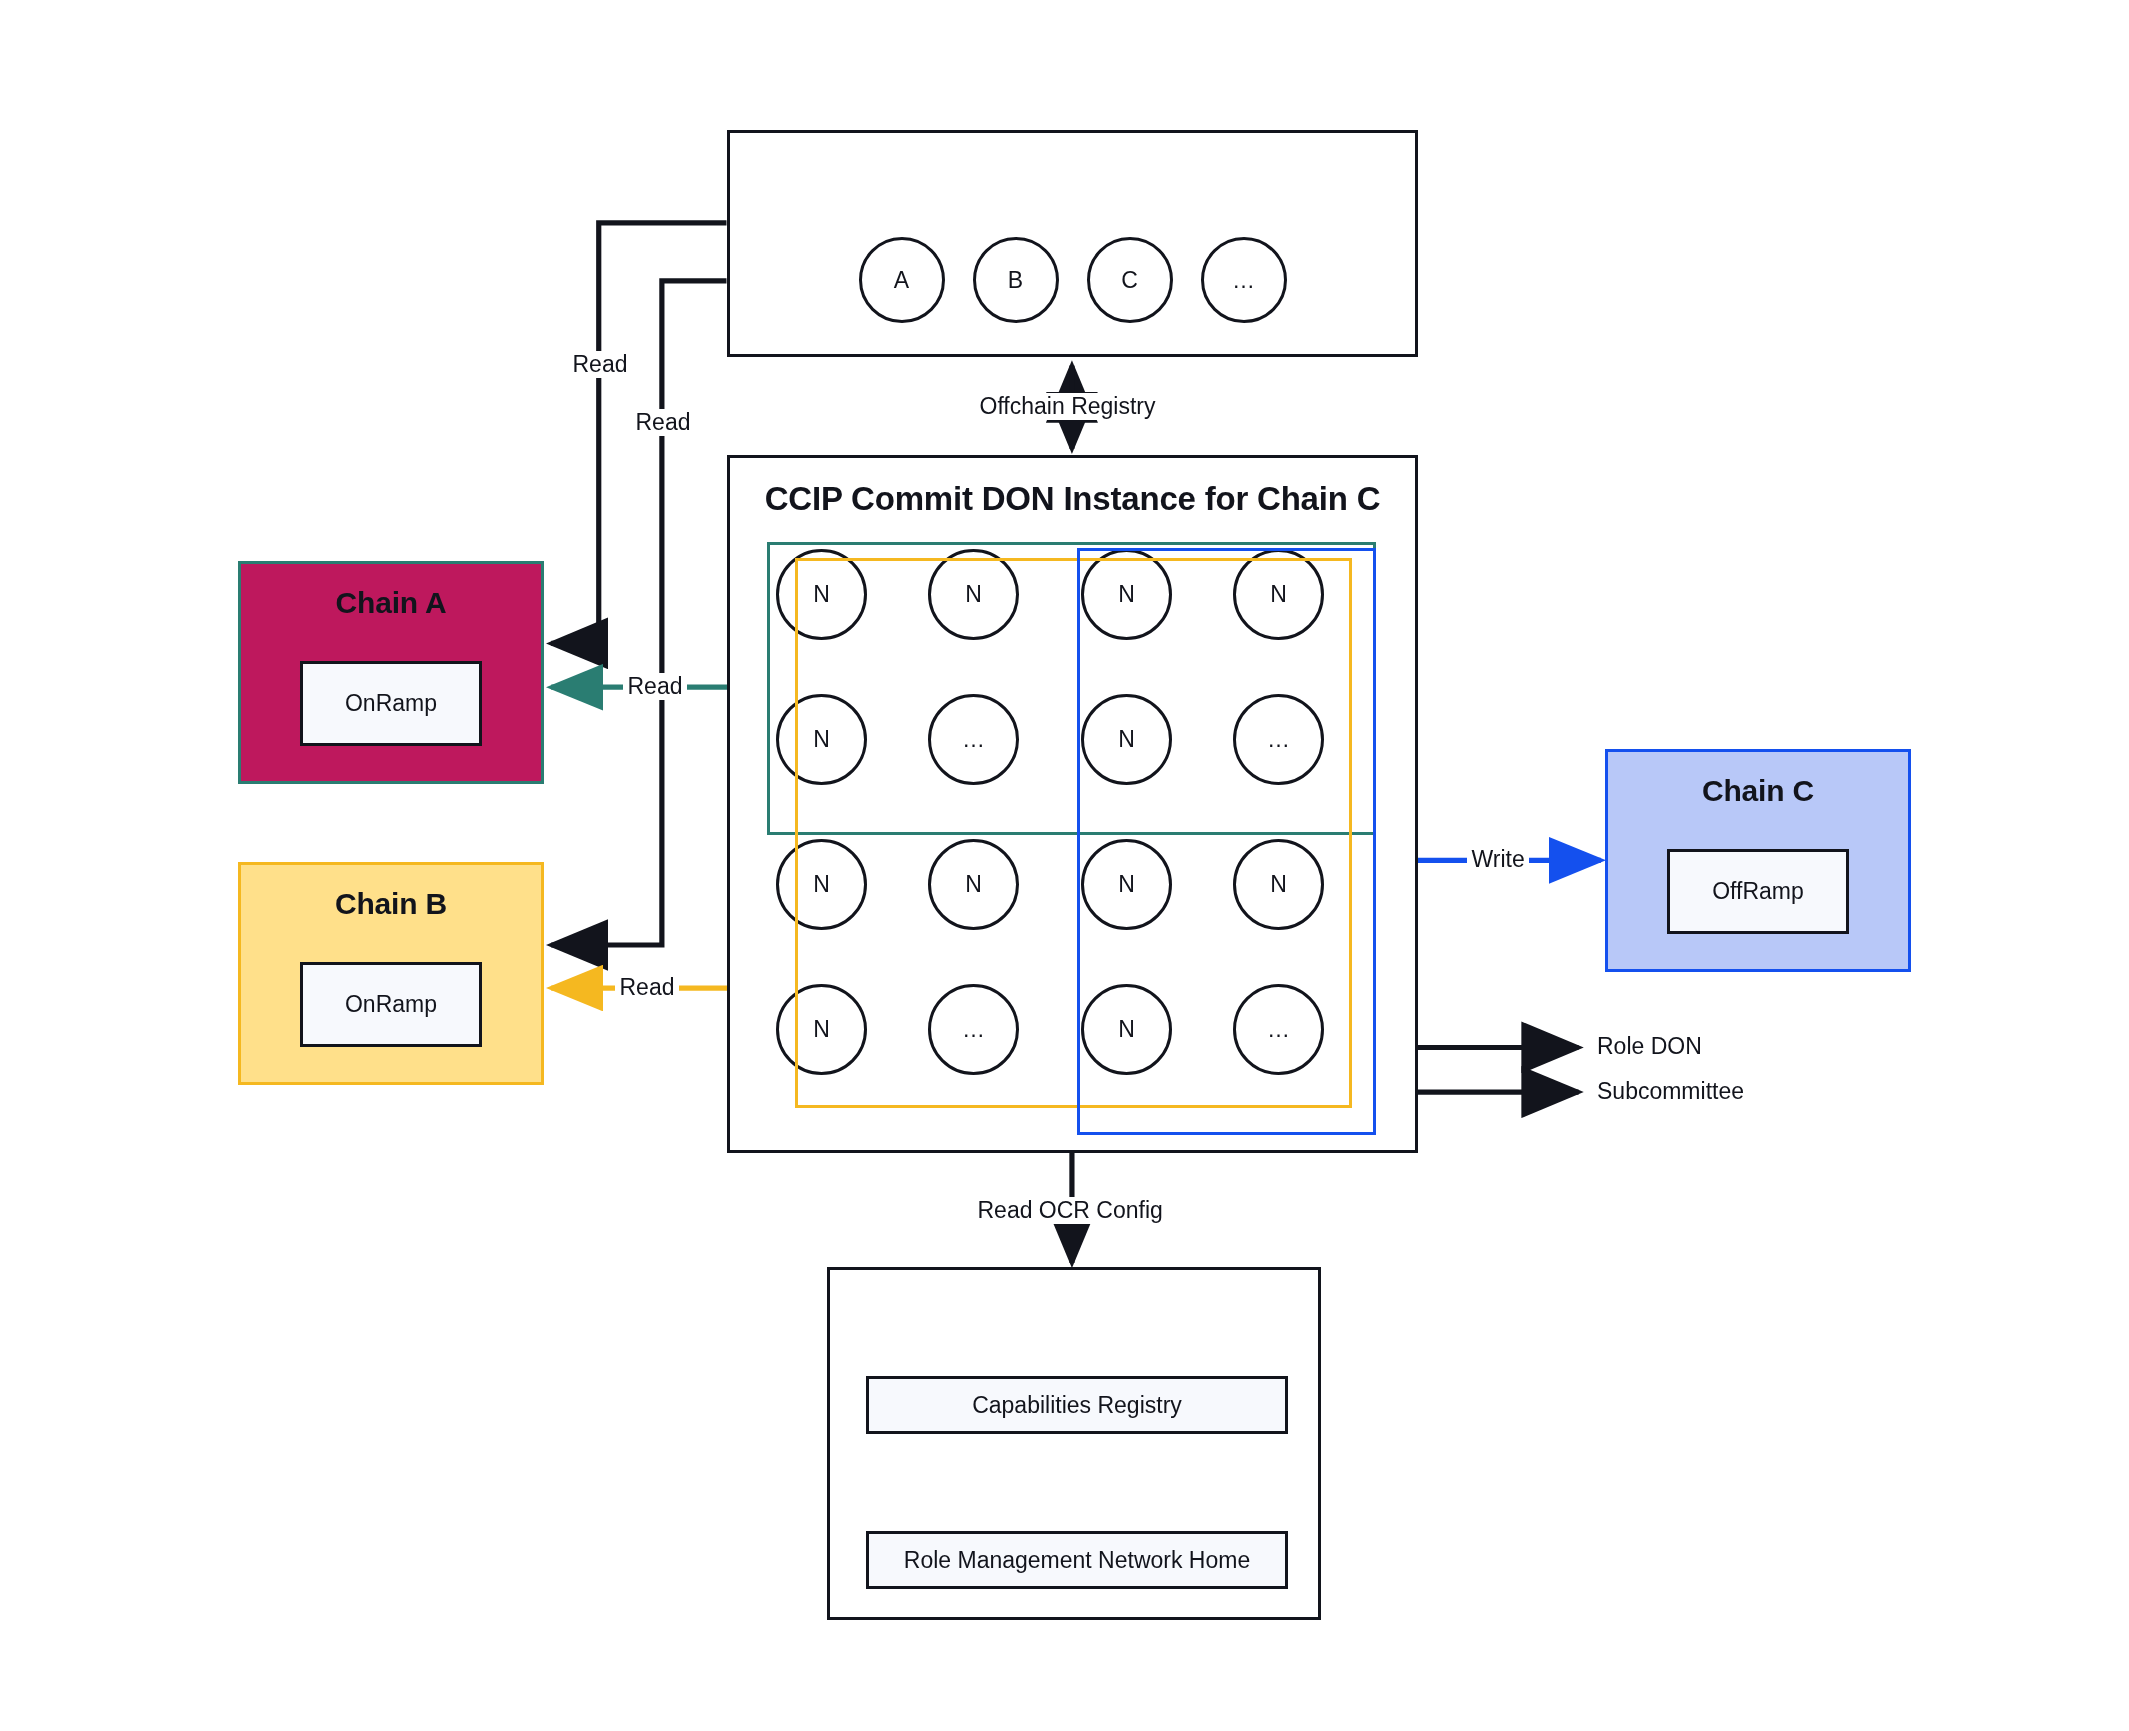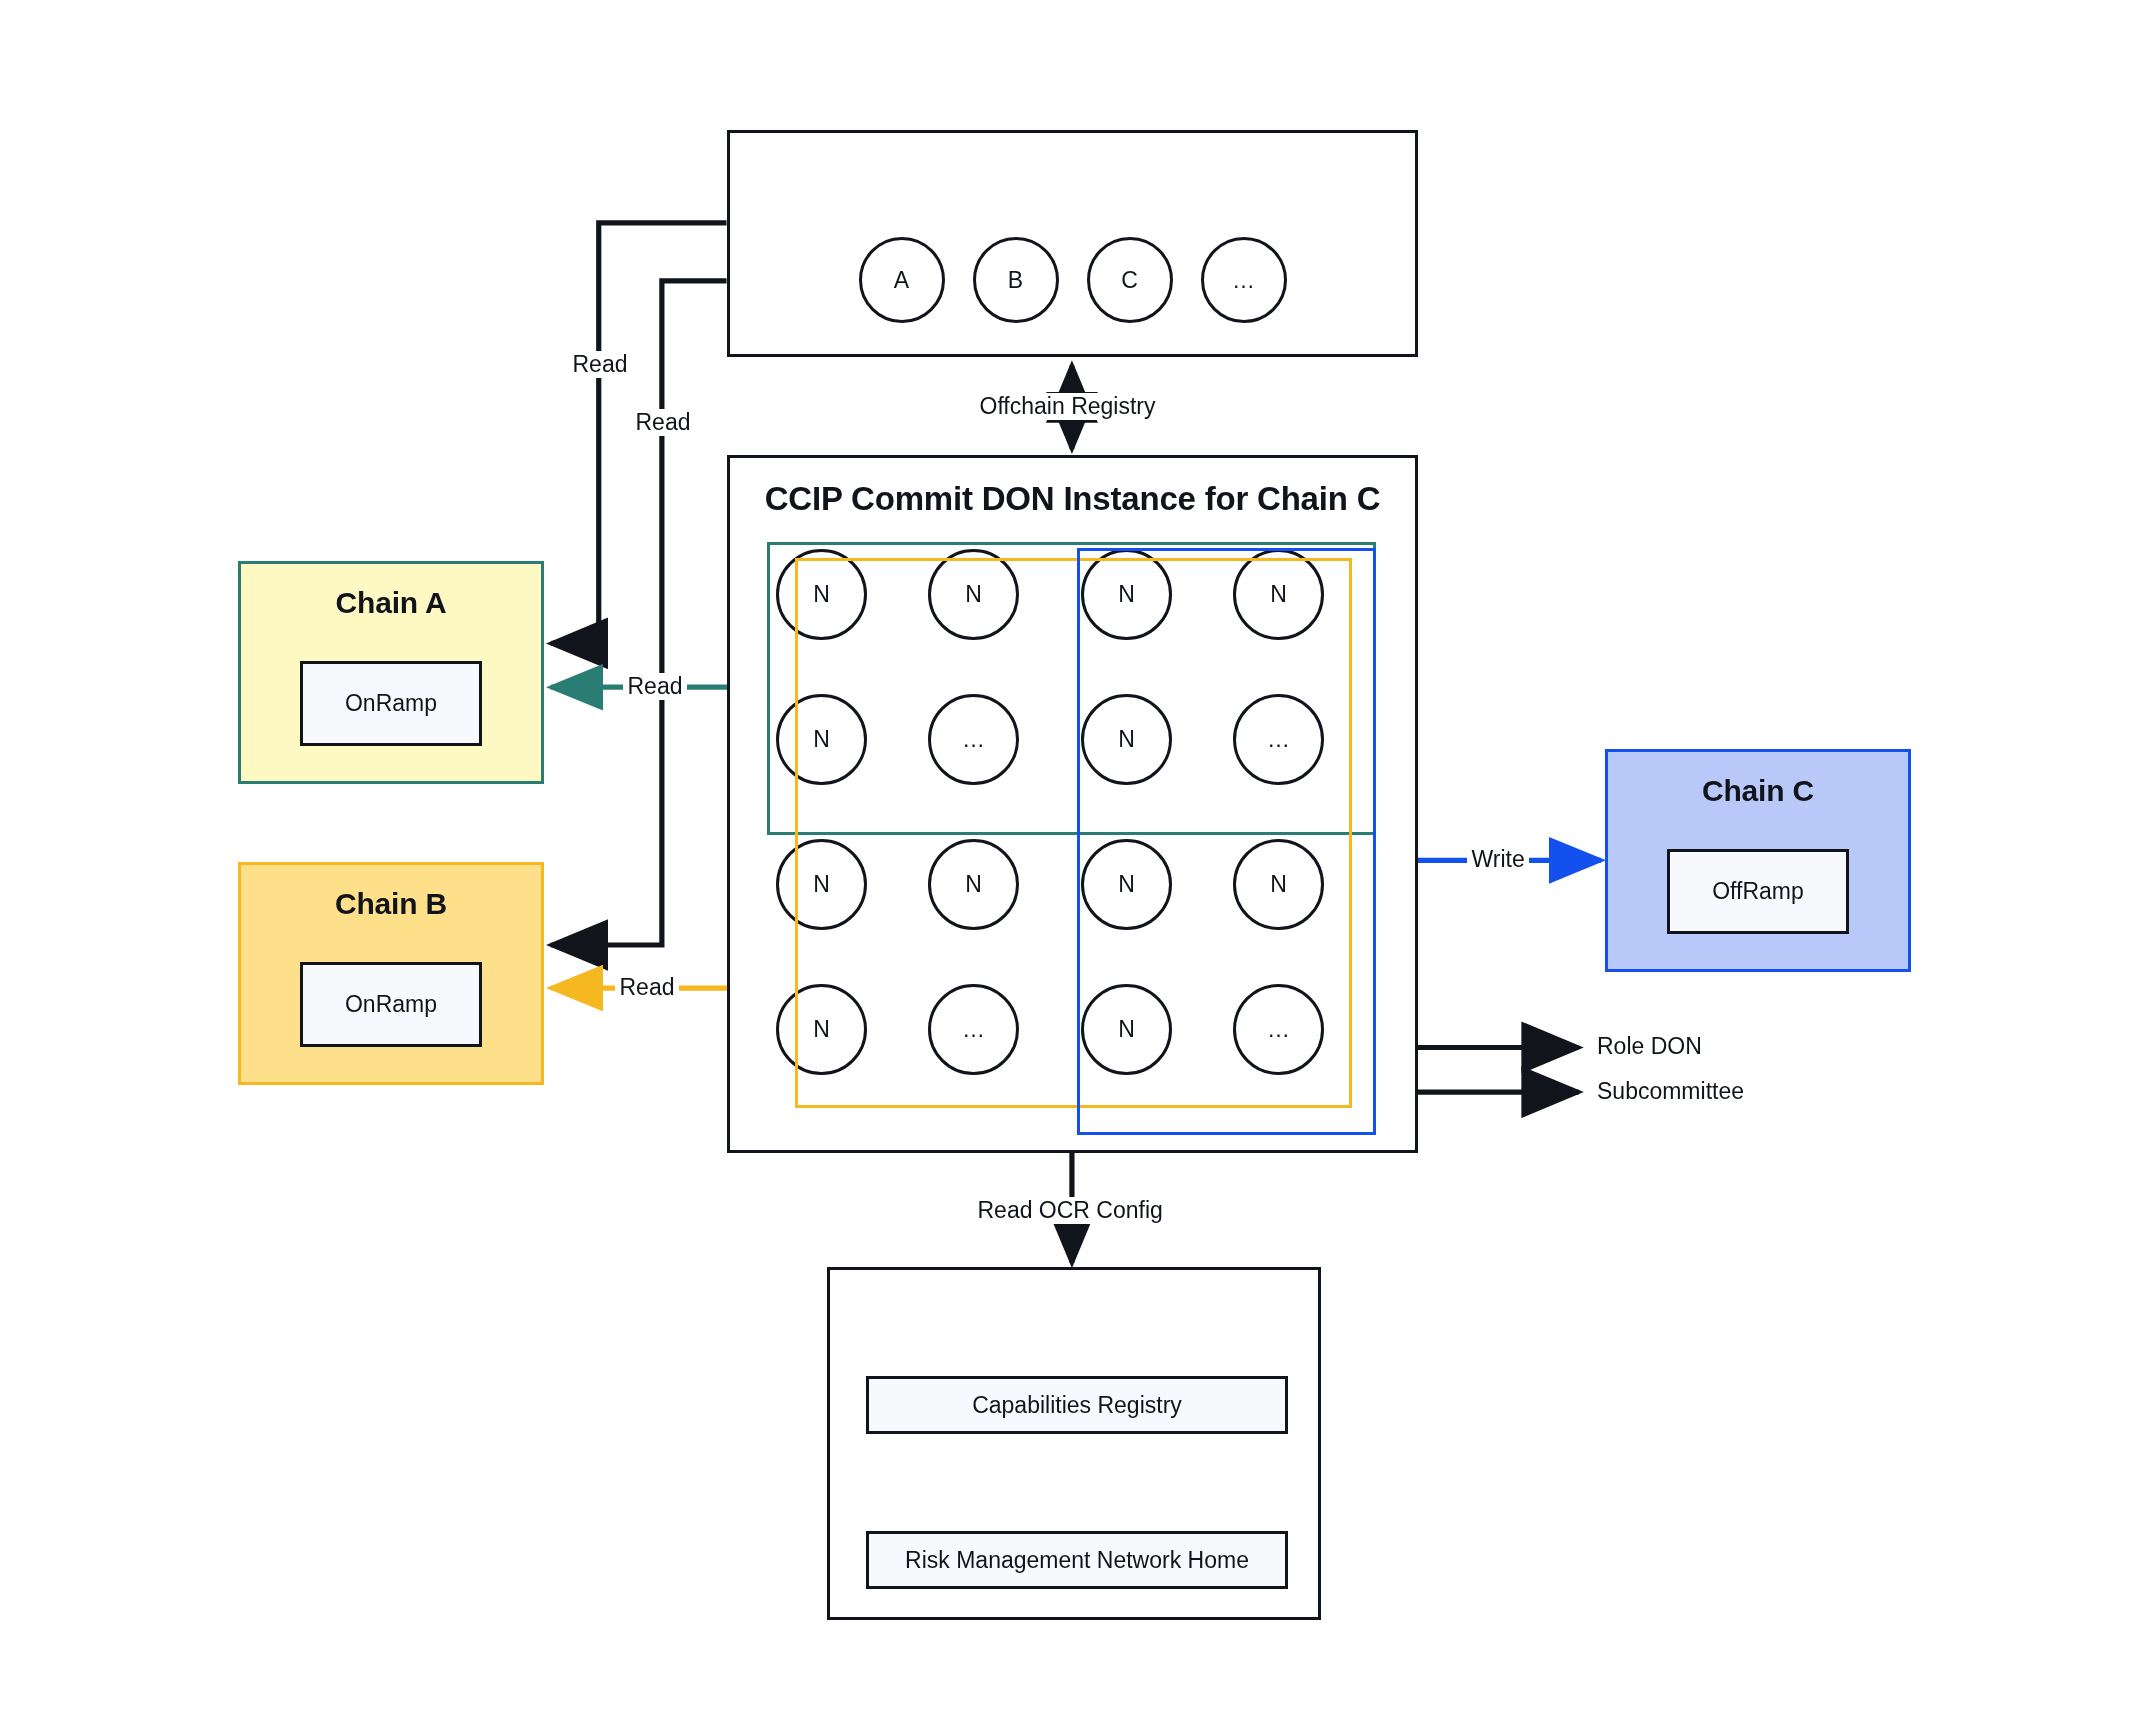--- a/index.html
+++ b/index.html
@@ -42,21 +42,21 @@
     width:91px;height:91px;border-radius:50%;border:3px solid #12141c;background:transparent;
     display:flex;align-items:center;justify-content:center;font-size:23px;box-sizing:border-box;
   }
 
   .ov{position:absolute;box-sizing:border-box;background:transparent;}
   #ov-teal{left:767px;top:542px;width:609px;height:293px;border:3.7px solid #2a7d72;z-index:4;}
   #ov-yellow{left:795px;top:558px;width:557px;height:550px;border:3.7px solid #f5b820;z-index:5;}
   #ov-blue{left:1077px;top:548px;width:299px;height:587px;border:3.7px solid #1450ee;z-index:6;}
 
   
-  #chainA{left:238px;top:561px;width:306px;height:223px;background:#fef9c3;border:3.7px solid #2a7d72;}
+  #chainA{left:238px;top:561px;width:306px;height:223px;background:#be185d;border:3.7px solid #2a7d72;}
   #chainA .title-md{top:22px;}
   #chainB{left:238px;top:862px;width:306px;height:223px;background:#ffe08a;border:3.7px solid #f5b820;}
   #chainB .title-md{top:22px;}
   #chainC{left:1605px;top:749px;width:306px;height:223px;background:#b8c8f8;border:3.7px solid #1450ee;}
   #chainC .title-md{top:22px;}
 
   .ramp{
     position:absolute;left:50%;transform:translateX(-50%);top:97px;
     width:182px;height:85px;background:#f7f9fd;border:3.7px solid #12141c;
     display:flex;align-items:center;justify-content:center;font-size:23px;box-sizing:border-box;
@@ -202,21 +202,21 @@
     <div class="ramp">OnRamp</div>
   </div>
 
   <div class="box" id="chainC">
     <div class="title-md">Chain C</div>
     <div class="ramp">OffRamp</div>
   </div>
 
   <div class="box blk" id="home">
     <div class="hrow" id="hrow0">Capabilities Registry</div>
-    <div class="hrow" id="hrow2">Risk Management Network Home</div>
+    <div class="hrow" id="hrow2">Role Management Network Home</div>
   </div>
 
   <div class="lbl" style="left:568px;top:351px;">Read</div>
 
   <div class="lbl" style="left:631px;top:409px;">Read</div>
 
   <div class="lbl" style="left:975px;top:393px;">Offchain Registry</div>
 
   <div class="lbl" style="left:623px;top:673px;">Read</div>
 

